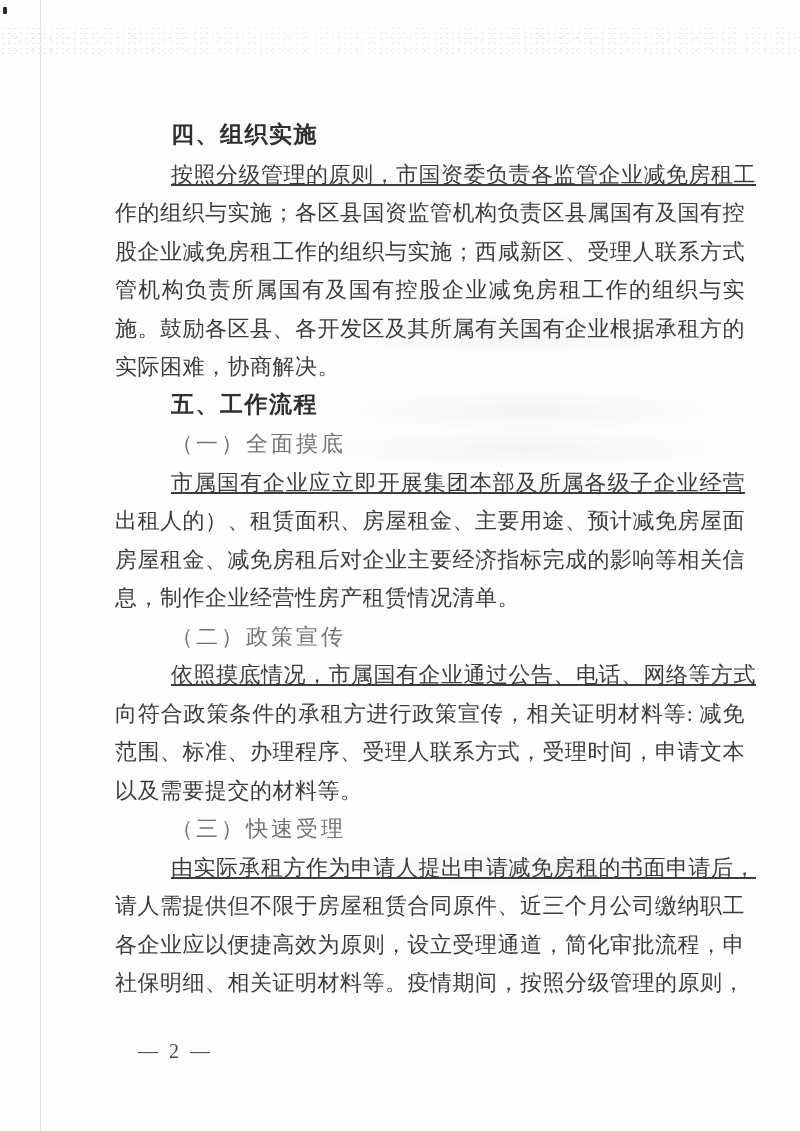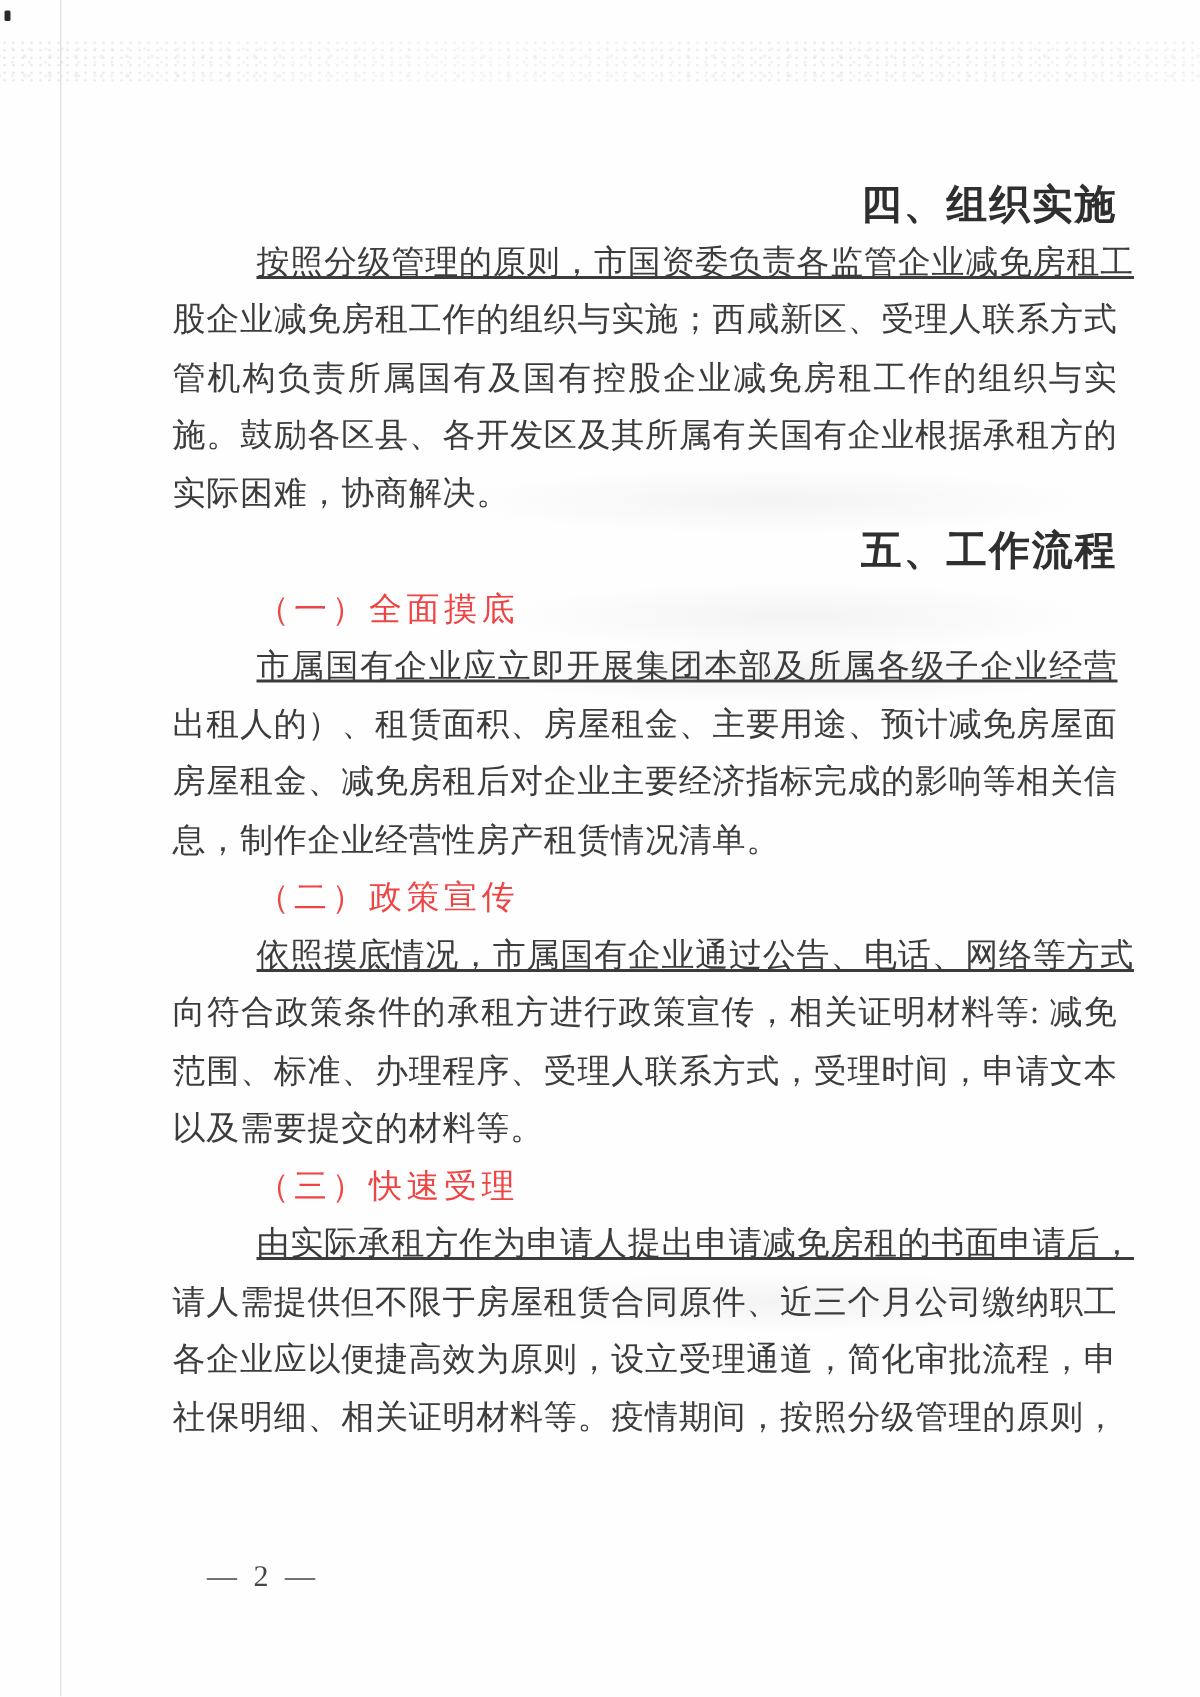--- a/index.html
+++ b/index.html
@@ -45,28 +45,27 @@
   .line {
     font-size: 22px; line-height: 38.5px; height: 38.5px;
     letter-spacing: .5px;
     text-align: justify; text-align-last: justify;
     text-justify: inter-ideograph;
     white-space: nowrap;
   }
   .line.indent { padding-left: 56px; text-decoration: underline; }
   .line.lastline { text-align-last: left; }
   .h-main {
-    font-family: Liberation Sans, sans-serif;
-    font-weight: bold; font-size: 27px; color: #2f2f2f;
+    font-family: Liberation Mono, monospace;
+    font-weight: bold; font-size: 23px; color: #2f2f2f;
     line-height: 38.5px; height: 38.5px; padding-left: 56px;
     letter-spacing: 1.5px;
-    text-align: right;
   }
   .h-sub {
-    font-size: 22px; color: #ef4444;
+    font-size: 22px; color: #737373;
     line-height: 38.5px; height: 38.5px; padding-left: 56px;
     letter-spacing: 3px;
   }
   .page-number {
     position: absolute; left: 138px; top: 1040px;
     font-size: 20px; color: #454545; letter-spacing: 3px;
   }
 </style>
 </head>
 <body>
@@ -79,20 +78,21 @@
   <div class="smudge" style="left:300px; top:312px; width:430px; height:44px"></div>
   <div class="smudge" style="left:330px; top:388px; width:400px; height:46px"></div>
   <div class="smudge" style="left:310px; top:428px; width:430px; height:42px"></div>
   <div class="smudge" style="left:300px; top:848px; width:450px; height:40px"></div>
 
   <div class="content">
 
     <div class="h-main">四、组织实施</div>
 
     <div class="line indent">按照分级管理的原则，市国资委负责各监管企业减免房租工</div>
+    <div class="line">作的组织与实施；各区县国资监管机构负责区县属国有及国有控</div>
     <div class="line">股企业减免房租工作的组织与实施；西咸新区、受理人联系方式</div>
     <div class="line">管机构负责所属国有及国有控股企业减免房租工作的组织与实</div>
     <div class="line">施。鼓励各区县、各开发区及其所属有关国有企业根据承租方的</div>
     <div class="line lastline">实际困难，协商解决。</div>
 
     <div class="h-main">五、工作流程</div>
 
     <div class="h-sub">（一）全面摸底</div>
 
     <div class="line indent">市属国有企业应立即开展集团本部及所属各级子企业经营</div>

